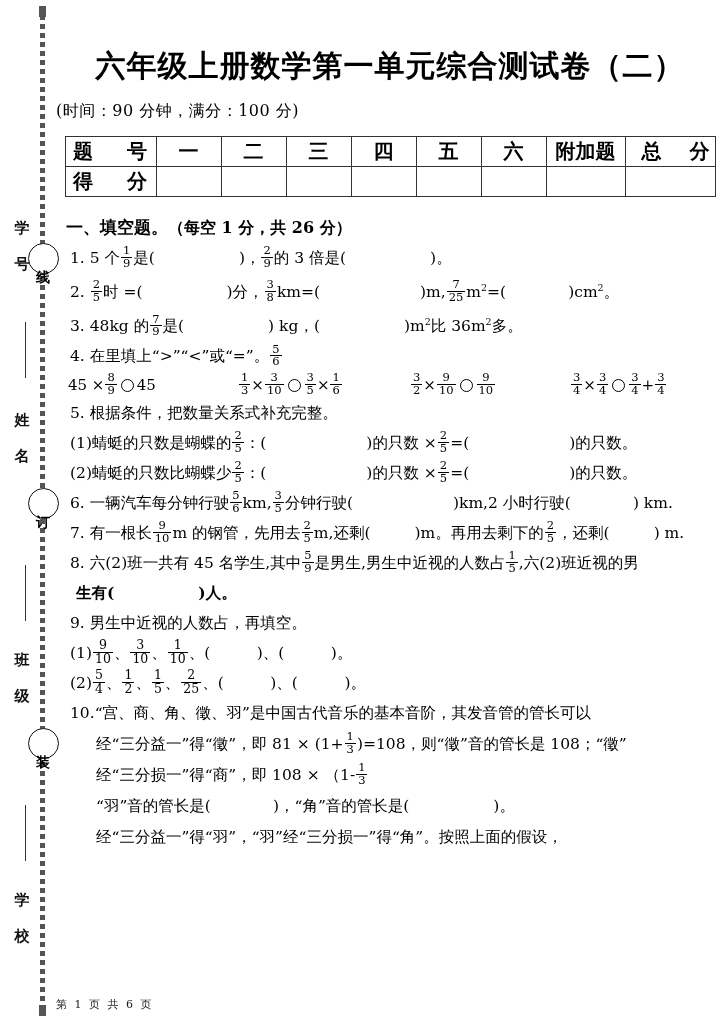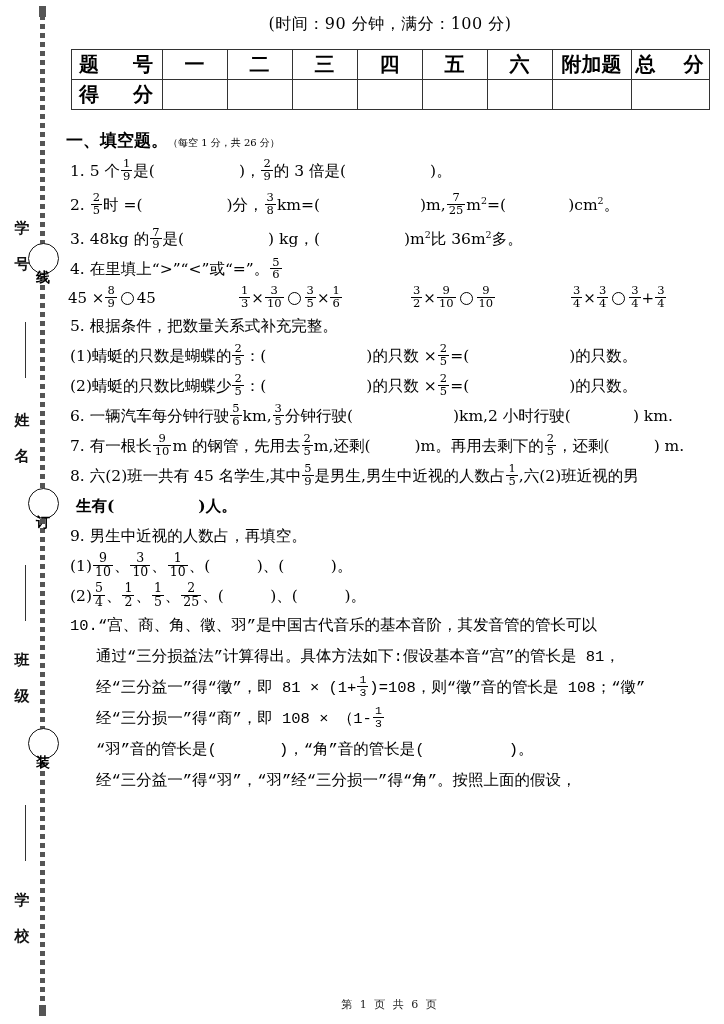--- a/index.html
+++ b/index.html
@@ -56,21 +56,20 @@
   h1#paper-title{
     margin:0;padding-top:46px;
     text-align:center;
     font-size:30px;
     font-weight:bold;
     letter-spacing:1px;
     font-family:"DejaVu Serif","Liberation Serif",serif;
     color:#000;
   }
   #paper-subtitle{
-    text-align:center;
     font-size:16px;
     margin-top:14px;
     letter-spacing:.5px;
   }
 
   
   table#score-table{
     border-collapse:collapse;
     margin:14px auto 0 auto;
     width:592px;
@@ -81,28 +80,28 @@
     height:27px;
     text-align:center;
     vertical-align:middle;
     font-size:20px;
     font-weight:bold;
     font-family:"DejaVu Serif","Liberation Serif",serif;
   }
   td.rowlabel{width:82px;letter-spacing:7px;padding-left:7px;}
   td.c-small{width:62px;}
   td.c-extra{width:76px;}
-  td.c-total{width:72px;letter-spacing:4px;padding-left:4px;}
+  td.c-total{width:72px;letter-spacing:4px;padding-left:16px;}
 
   
   .section-head{
     font-size:17px;font-weight:bold;
     margin:19px 0 4px 10px;
   }
-  .section-head .sub{font-size:10px;font-weight:normal;}
+  .section-head .sub{font-size:16px;font-weight:bold;}
 
   .q{
     font-size:15.5px;
     line-height:30px;
     margin:0 0 0 14px;
     padding:0;
     white-space:nowrap;
   }
   .qi{margin-left:14px;}
 
@@ -147,28 +146,27 @@
   .cmp-1{width:170px;}
   .cmp-2{width:172px;}
   .cmp-3{width:160px;}
   .cmp-4{width:auto;}
 
   .q10-line{
     font-size:15.5px;
     line-height:31px;
     margin-left:14px;
     white-space:nowrap;
-    font-family:Liberation Mono, monospace;
   }
   .q10-line.indent{margin-left:40px;}
 
   #footer{
     position:absolute;
     bottom:12px;left:0;width:668px;
-    text-align:center;
+    text-align:left;
     font-size:11px;
     color:#222;
     letter-spacing:2px;
   }
 </style>
 </head>
 <body>
 
 <div id="binding-sidebar">
   <div class="dashline"></div>
@@ -184,20 +182,21 @@
   <div class="vtext" style="top:640px;">班 级</div>
   <div class="vtext" style="top:880px;">学 校</div>
 
   <div class="circ" style="top:243px;">线</div>
   <div class="circ" style="top:488px;">订</div>
   <div class="circ" style="top:728px;">装</div>
 </div>
 
 <div id="sheet">
 
+  <h1 id="paper-title">六年级上册数学第一单元综合测试卷（二）</h1>
   <div id="paper-subtitle">(时间：90 分钟，满分：100 分)</div>
 
   <table id="score-table">
     <tbody>
       <tr>
         <td class="rowlabel">题　号</td>
         <td class="c-small">一</td>
         <td class="c-small">二</td>
         <td class="c-small">三</td>
         <td class="c-small">四</td>
@@ -293,21 +292,20 @@
     <span>男生中近视的人数占，再填空。</span>
   </div>
   <div class="q qi">
     <span>(1)</span><span class="frac big"><span class="n">9</span><span class="d">10</span></span><span>、</span><span class="frac big"><span class="n">3</span><span class="d">10</span></span><span>、</span><span class="frac big"><span class="n">1</span><span class="d">10</span></span><span>、(　　　)、(　　　)。</span>
   </div>
   <div class="q qi">
     <span>(2)</span><span class="frac big"><span class="n">5</span><span class="d">4</span></span><span>、</span><span class="frac big"><span class="n">1</span><span class="d">2</span></span><span>、</span><span class="frac big"><span class="n">1</span><span class="d">5</span></span><span>、</span><span class="frac big"><span class="n">2</span><span class="d">25</span></span><span>、(　　　)、(　　　)。</span>
   </div>
 
   <div class="q10-line">10.“宫、商、角、徵、羽”是中国古代音乐的基本音阶，其发音管的管长可以</div>
-  <div class="q10-line indent">通过“三分损益法”计算得出。具体方法如下:假设基本音“宫”的管长是 81，</div>
   <div class="q10-line indent">
     <span>经“三分益一”得“徵”，即 81 × (1+</span><span class="frac"><span class="n">1</span><span class="d">3</span></span><span>)=108，则“徵”音的管长是 108；“徵”</span>
   </div>
   <div class="q10-line indent">
     <span>经“三分损一”得“商”，即 108 × （1-</span><span class="frac"><span class="n">1</span><span class="d">3</span></span>
   </div>
   <div class="q10-line indent">
     <span>“羽”音的管长是(</span><span class="blank b-m"></span><span>)，“角”音的管长是(</span><span class="blank b-l"></span><span>)。</span>
   </div>
   <div class="q10-line indent">经“三分益一”得“羽”，“羽”经“三分损一”得“角”。按照上面的假设，</div>

